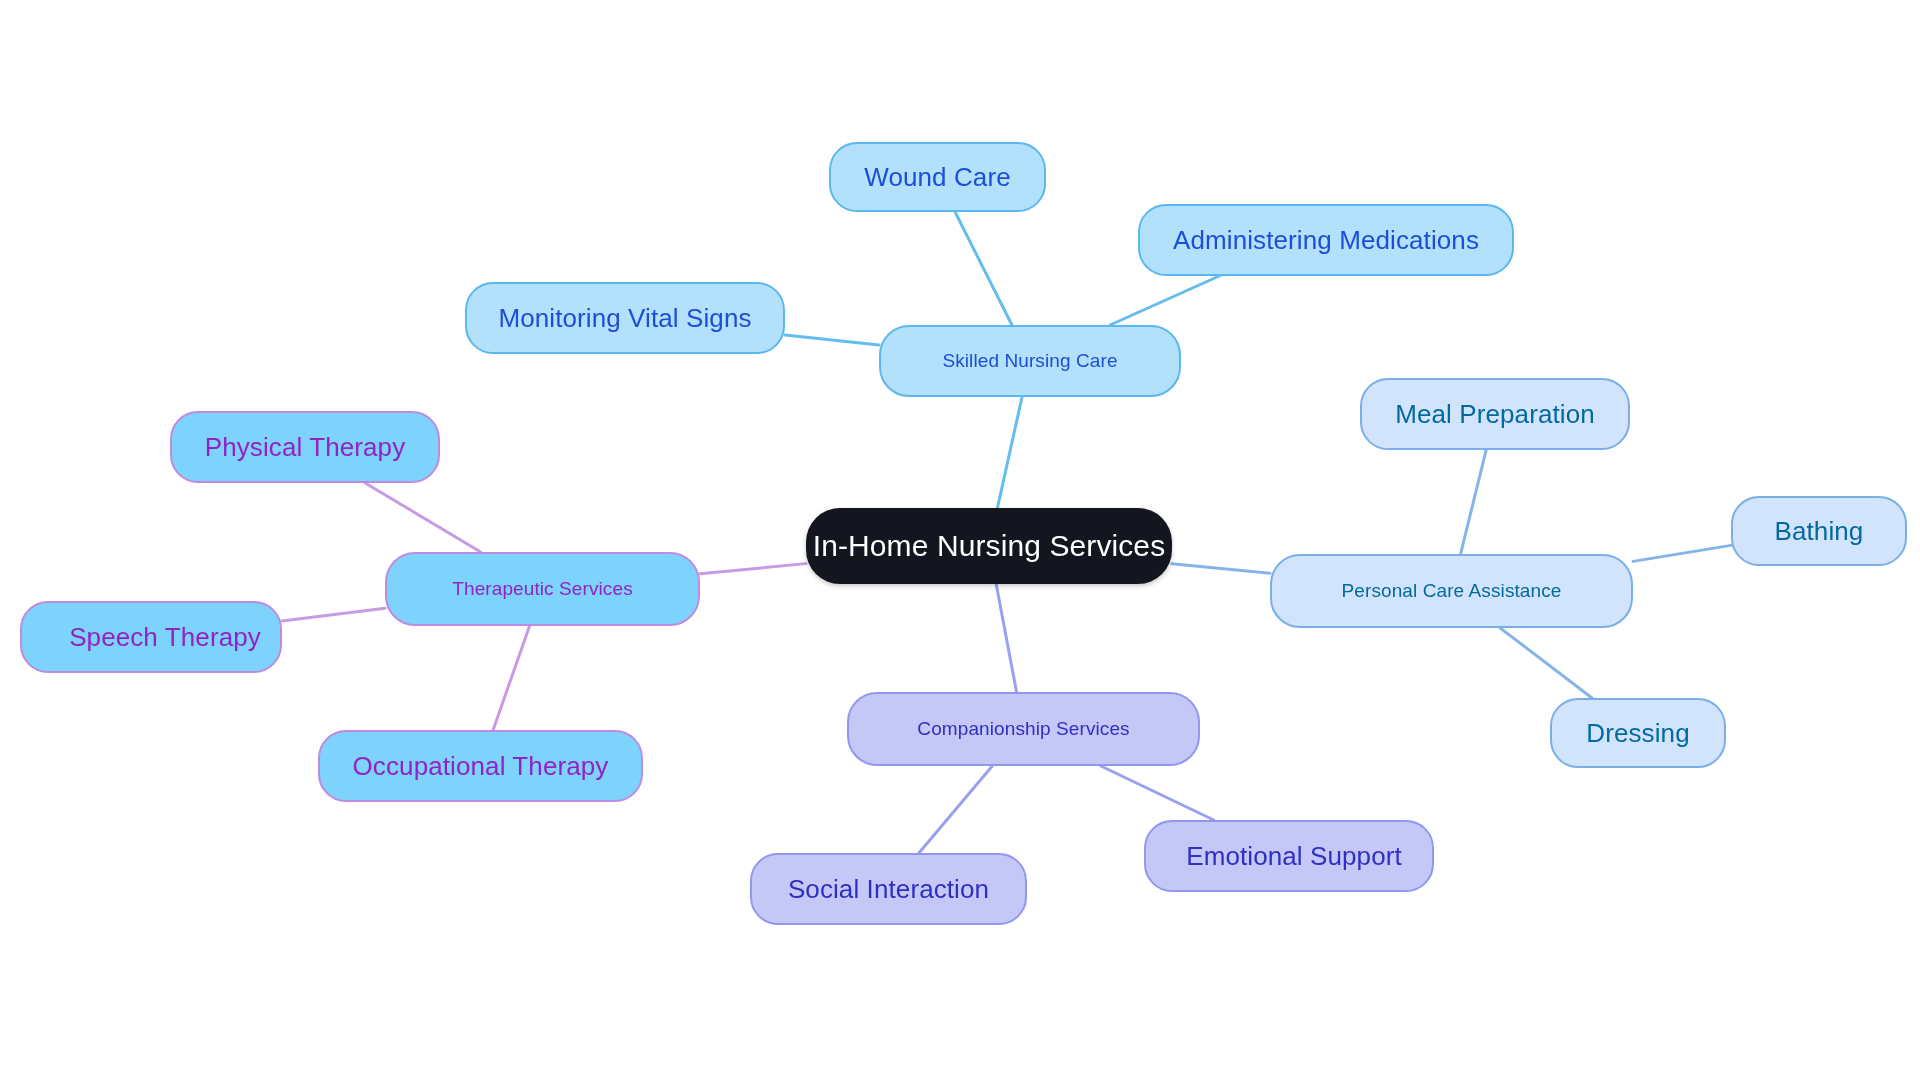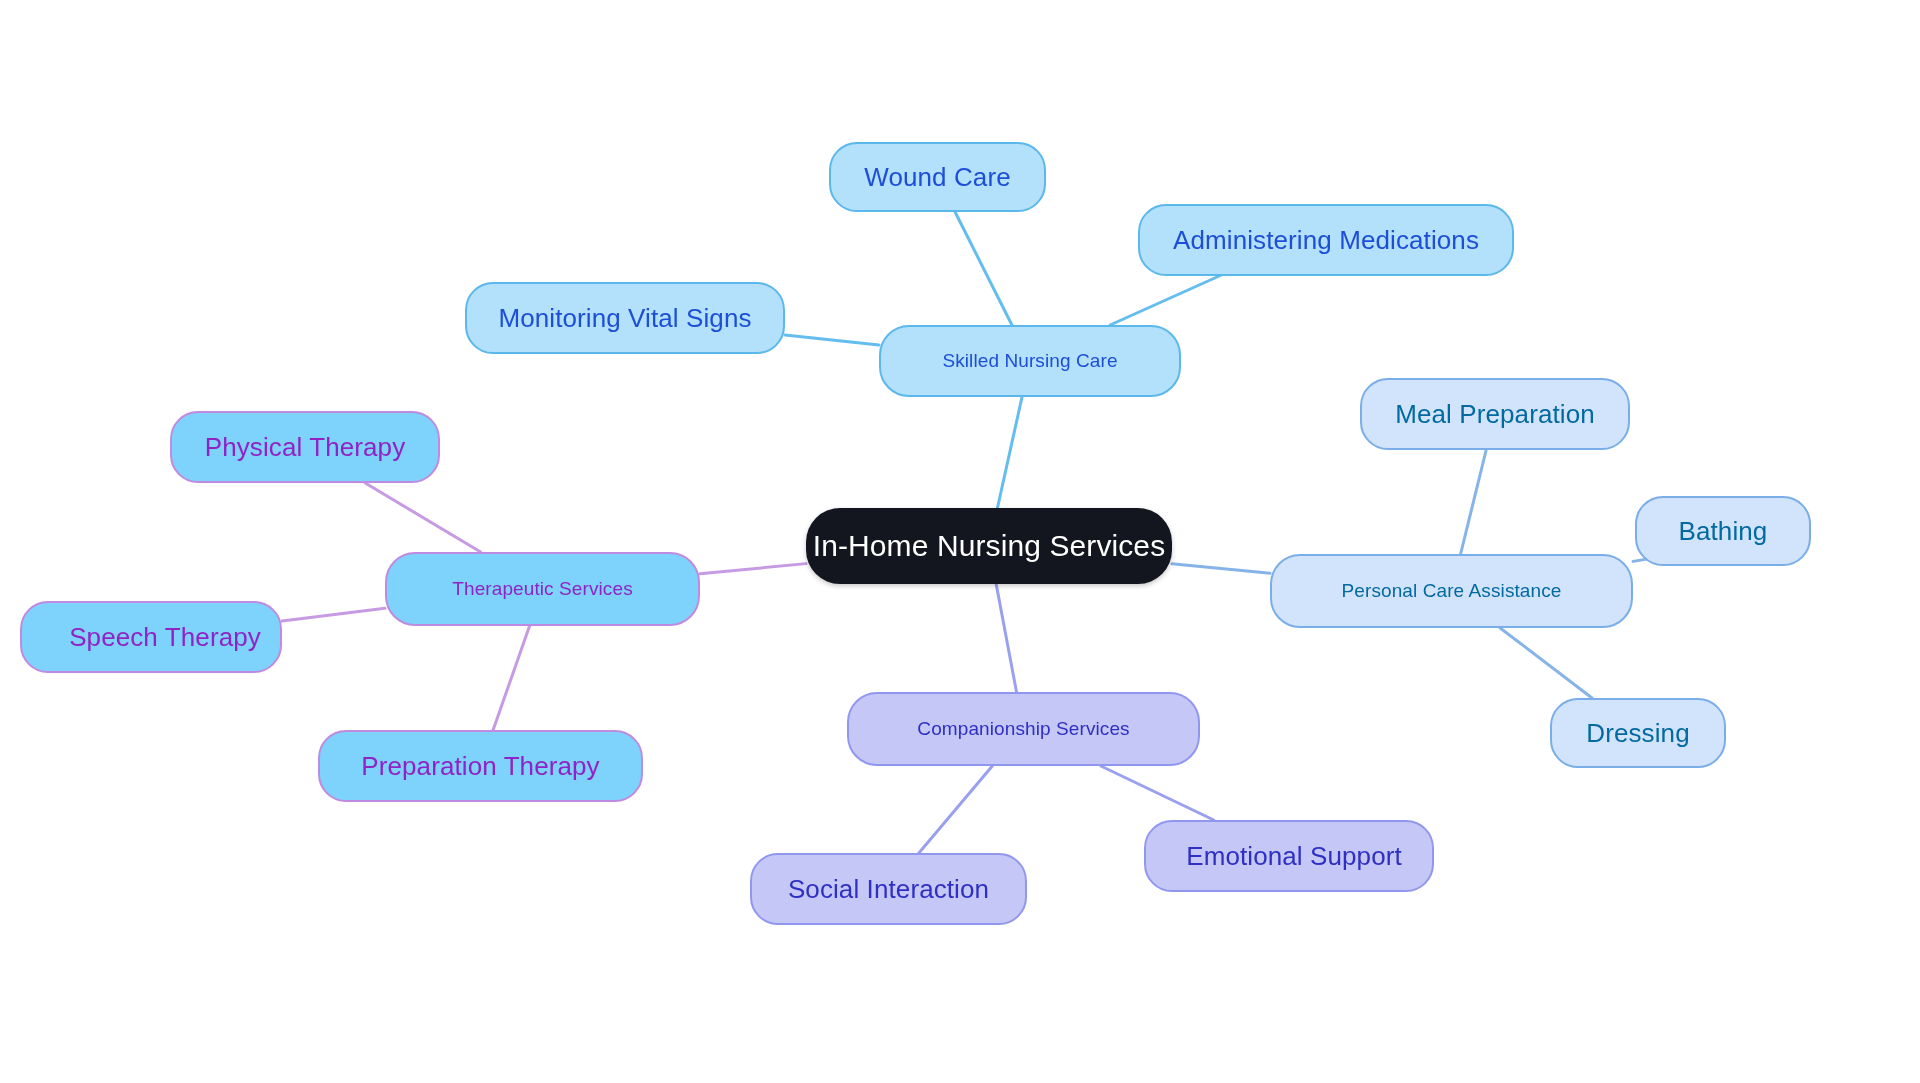--- a/index.html
+++ b/index.html
@@ -101,23 +101,23 @@
       <line x1="529.5395480225989" y1="626" x2="493.1101694915254" y2="730" stroke="#c79ae4" stroke-width="3" stroke-linecap="round"></line>
     </svg>
   <div id="node-layer">
       <div class="node node-root" style="left: 806px; top: 508px; width: 366px; height: 76px;">In-Home Nursing Services</div>
       <div class="node node-branch pal-sky" style="left: 879px; top: 325px; width: 302px; height: 72px;">Skilled Nursing Care</div>
       <div class="node node-leaf pal-sky" style="left: 829px; top: 142px; width: 217px; height: 70px;">Wound Care</div>
       <div class="node node-leaf pal-sky" style="left: 1138px; top: 204px; width: 376px; height: 72px;">Administering Medications</div>
       <div class="node node-leaf pal-sky" style="left: 465px; top: 282px; width: 320px; height: 72px;">Monitoring Vital Signs</div>
       <div class="node node-branch pal-pale" style="left: 1270px; top: 554px; width: 363px; height: 74px;">Personal Care Assistance</div>
       <div class="node node-leaf pal-pale" style="left: 1360px; top: 378px; width: 270px; height: 72px;">Meal Preparation</div>
-      <div class="node node-leaf pal-pale" style="left: 1635px; top: 496px; width: 176px; height: 70px;">Bathing</div>
+      <div class="node node-leaf pal-pale" style="left: 1731px; top: 496px; width: 176px; height: 70px;">Bathing</div>
       <div class="node node-leaf pal-pale" style="left: 1550px; top: 698px; width: 176px; height: 70px;">Dressing</div>
       <div class="node node-branch pal-peri" style="left: 847px; top: 692px; width: 353px; height: 74px;">Companionship Services</div>
       <div class="node node-leaf pal-peri" style="left: 750px; top: 853px; width: 277px; height: 72px;">Social Interaction</div>
       <div class="node node-leaf pal-peri" style="left: 1144px; top: 820px; width: 290px; height: 72px; padding-left: 10px;">Emotional Support</div>
       <div class="node node-branch pal-orchid" style="left: 385px; top: 552px; width: 315px; height: 74px;">Therapeutic Services</div>
       <div class="node node-leaf pal-orchid" style="left: 170px; top: 411px; width: 270px; height: 72px;">Physical Therapy</div>
       <div class="node node-leaf pal-orchid" style="left: 20px; top: 601px; width: 262px; height: 72px; padding-left: 28px;">Speech Therapy</div>
-      <div class="node node-leaf pal-orchid" style="left: 318px; top: 730px; width: 325px; height: 72px;">Preparation Therapy</div>
+      <div class="node node-leaf pal-orchid" style="left: 318px; top: 730px; width: 325px; height: 72px;">Occupational Therapy</div>
     </div>
 </div>
 
 </body></html>

